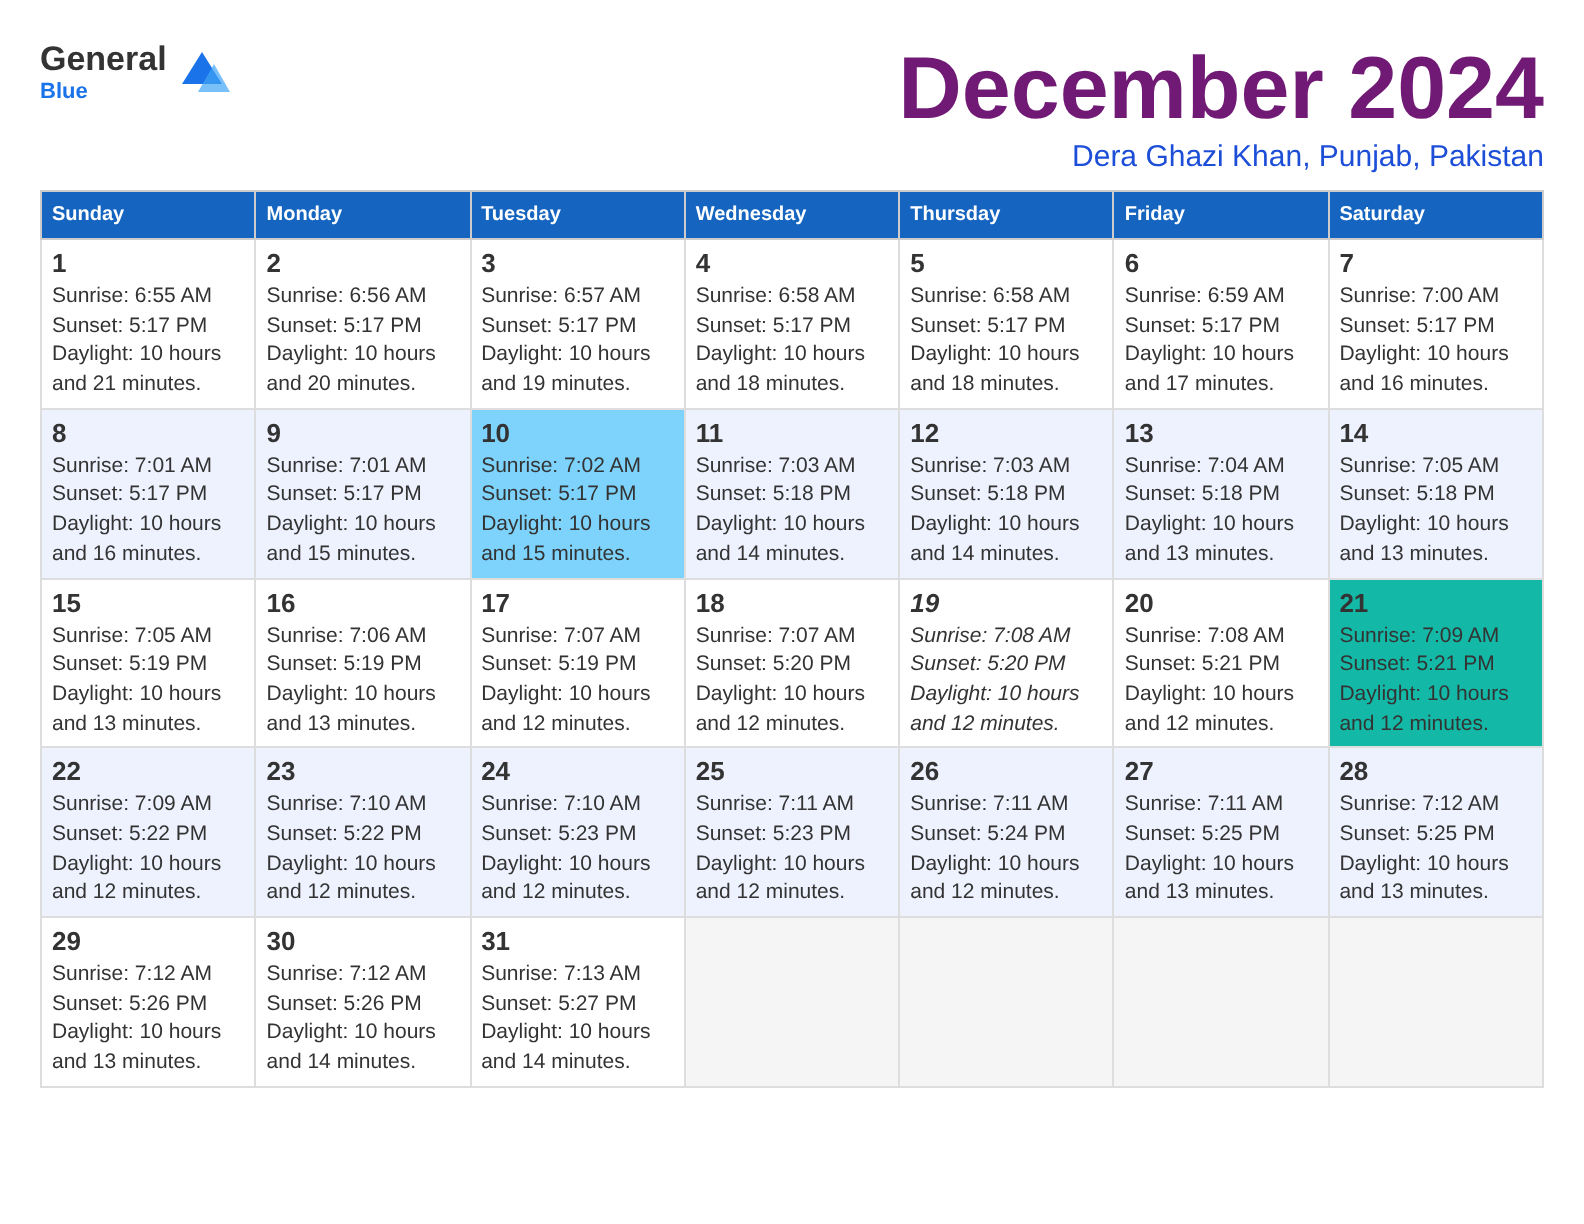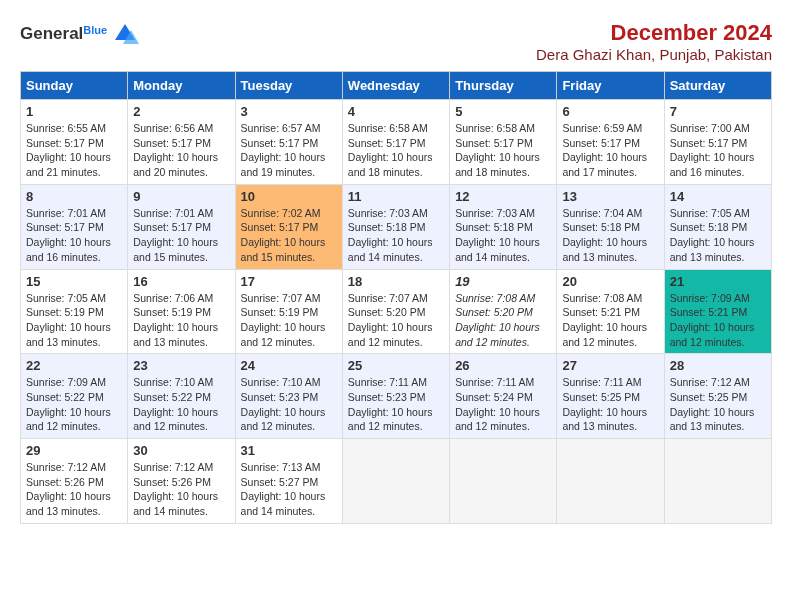--- a/index.html
+++ b/index.html
@@ -13,21 +13,21 @@
     .calendar-table {
       width: 100%;
       border-collapse: collapse;
       margin-top: 8px;
     }
     .calendar-table th {
       background-color: #1565c0;
       color: #fff;
       text-align: left;
       padding: 6px 5px;
-      font-size: 13px;
+      font-size: 10px;
       border: 1px solid #ccc;
     }
     .calendar-table td {
       vertical-align: top;
       border: 1px solid #ddd;
       padding: 4px 5px;
       font-size: 10.5px;
       color: #333;
       width: 14.28%;
       min-height: 80px;
@@ -43,34 +43,34 @@
     }
     .empty-cell {
       background: #f9f9f9;
     }
   </style>
 </head>
 <body>
 
 <div style="display:flex; justify-content:space-between; align-items:flex-start; margin-bottom:8px;">
   <div style="display:flex; align-items:center; gap:4px;">
-    <div style="display:flex; flex-direction:row; align-items:flex-start;">
+    <div style="display:flex; flex-direction:column; align-items:flex-start;">
       <div style="font-size:17px; font-weight:bold; color:#333; line-height:1.15;">
         <span style="color:#333;">General</span>
       </div>
       <div style="font-size:11px; font-weight:bold; color:#1a73e8; line-height:1.15;">Blue</div>
     </div>
     <svg width="28" height="28" viewBox="0 0 28 28">
       <polygon points="14,4 24,20 4,20" fill="#1a73e8"></polygon>
       <polygon points="20,10 28,24 12,24" fill="#42a5f5" opacity="0.7"></polygon>
     </svg>
   </div>
   <div style="text-align:right;">
-    <div style="font-size:22px; font-weight:bold; color:#b91c1c;">December 2024</div>
-    <div style="font-size:15px; color:#7f1d1d;">Dera Ghazi Khan, Punjab, Pakistan</div>
+    <div style="font-size:44px; font-weight:bold; color:#701a75;">December 2024</div>
+    <div style="font-size:15px; color:#1d4ed8;">Dera Ghazi Khan, Punjab, Pakistan</div>
   </div>
 </div>
 
 <table class="calendar-table">
   <thead>
     <tr>
       <th>Sunday</th>
       <th>Monday</th>
       <th>Tuesday</th>
       <th>Wednesday</th>
@@ -112,21 +112,21 @@
       </tr>
       <tr style="background-color: rgb(238, 242, 255);">
         <td style="background-color: rgb(238, 242, 255);">
           <span class="day-number">8</span>
           <div class="day-info">Sunrise: 7:01 AM<br>Sunset: 5:17 PM<br>Daylight: 10 hours and 16 minutes.</div>
         </td>
         <td style="background-color: rgb(238, 242, 255);">
           <span class="day-number">9</span>
           <div class="day-info">Sunrise: 7:01 AM<br>Sunset: 5:17 PM<br>Daylight: 10 hours and 15 minutes.</div>
         </td>
-        <td style="background-color: #fdba74; margin-top: 40px;">
+        <td style="background-color: #7dd3fc; margin-top: 40px;">
           <span class="day-number">10</span>
           <div class="day-info">Sunrise: 7:02 AM<br>Sunset: 5:17 PM<br>Daylight: 10 hours and 15 minutes.</div>
         </td>
         <td style="background-color: rgb(238, 242, 255);">
           <span class="day-number">11</span>
           <div class="day-info">Sunrise: 7:03 AM<br>Sunset: 5:18 PM<br>Daylight: 10 hours and 14 minutes.</div>
         </td>
         <td style="background-color: rgb(238, 242, 255);">
           <span class="day-number">12</span>
           <div class="day-info">Sunrise: 7:03 AM<br>Sunset: 5:18 PM<br>Daylight: 10 hours and 14 minutes.</div>

